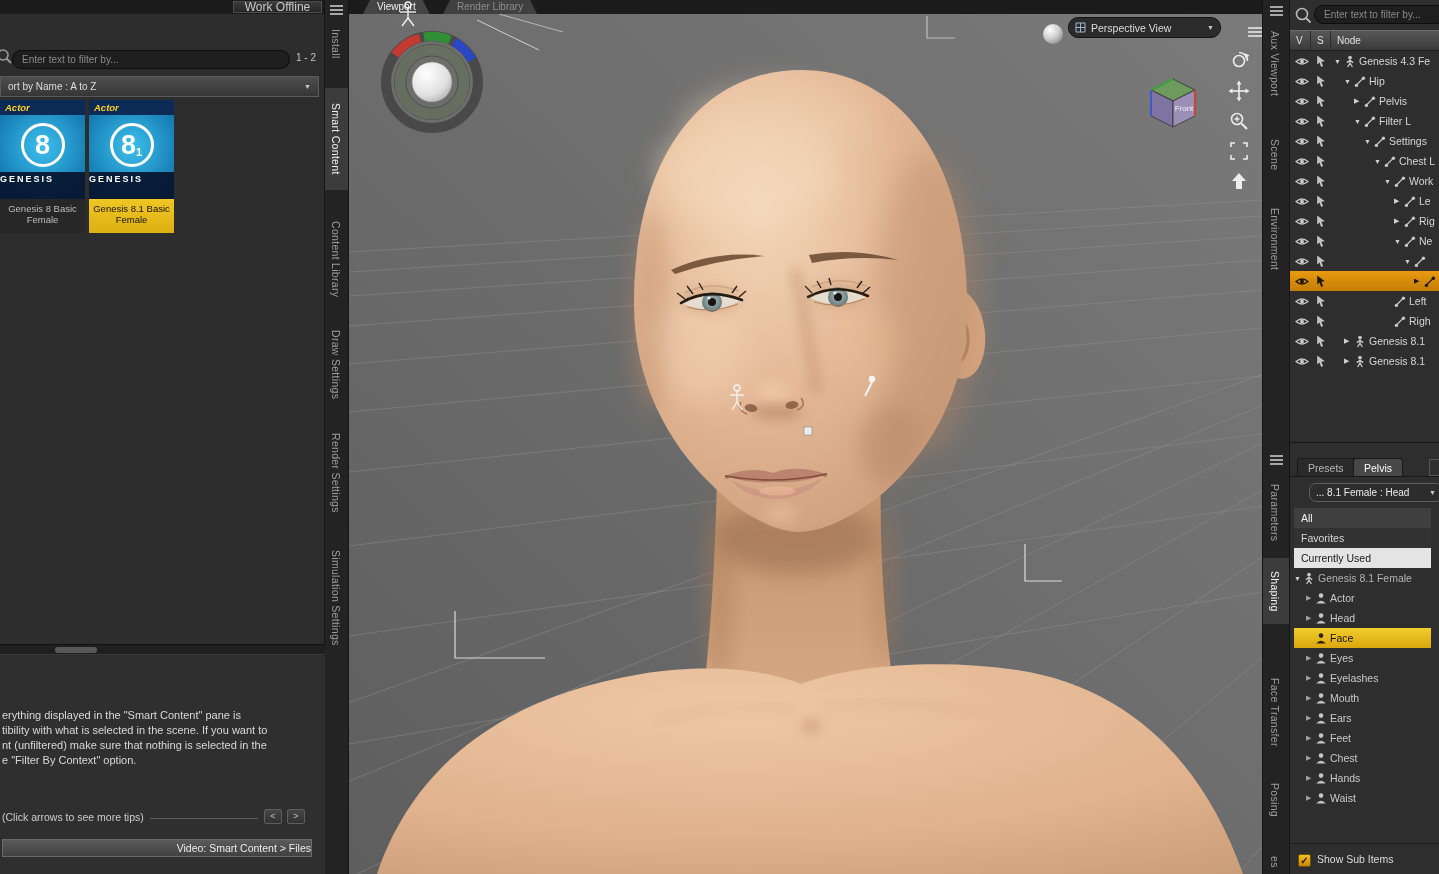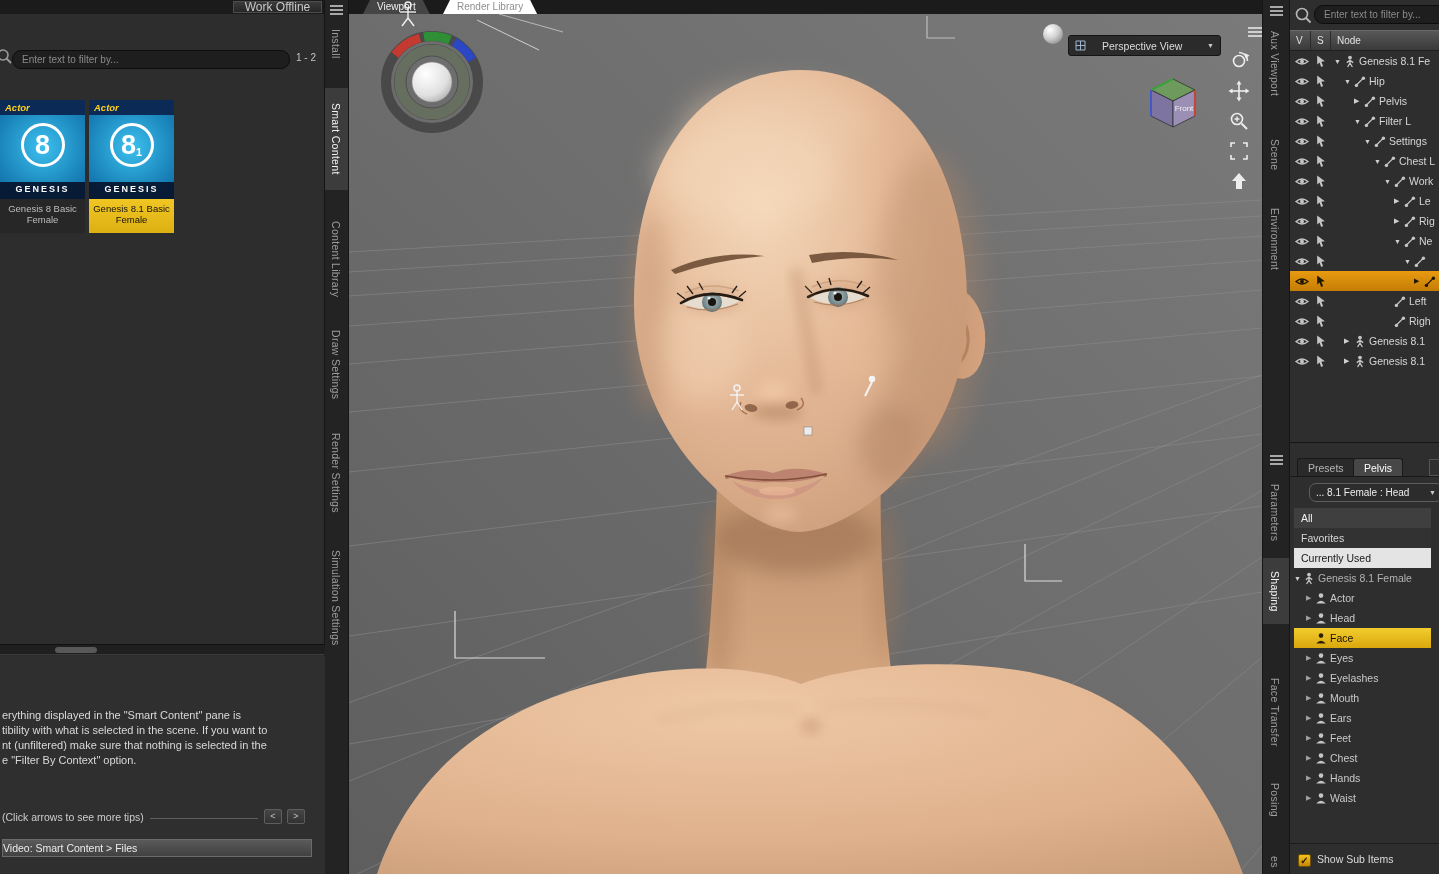--- a/index.html
+++ b/index.html
@@ -24,60 +24,60 @@
 .caret{float:right;font-size:7px;color:#c9c9c9;line-height:19px}
 
 .card{position:absolute;top:100px;width:85px;height:133px;background:#272727}
 .card-tag{height:15px;background:#0c2a56;color:#ffd21e;font-size:9.5px;font-weight:bold;font-style:italic;
   line-height:15px;padding-left:5px}
 .card-img{position:relative;height:84px;background:radial-gradient(circle at 50% 38%,#3cc0ee,#1b86bc 62%,#0e649f)}
 .logo-ring{position:absolute;left:50%;top:30px;transform:translate(-50%,-50%);width:44px;height:44px;
   border:3px solid #fff;border-radius:50%;text-align:center}
 .logo-8{font-size:27px;font-weight:bold;color:#fff;line-height:38px}
 .logo-sub{font-size:11px;font-weight:bold;color:#fff;vertical-align:-2px}
-.brand-band{position:absolute;left:0;bottom:0;width:100%;height:17px;background:rgba(7,20,44,.92);
-  color:#fff;font-size:9px;font-weight:bold;letter-spacing:2px;text-align:center;line-height:15px}
+.brand-band{position:absolute;left:0;bottom:0;width:100%;height:27px;background:rgba(7,20,44,.92);
+  color:#fff;font-size:9px;font-weight:bold;letter-spacing:2px;line-height:15px}
 .card-label{height:34px;font-size:9.5px;line-height:11px;text-align:center;padding-top:4px;color:#bdbdbd}
 .card.sel2 .card-label{background:linear-gradient(#f0c623,#ddb012);color:#141414}
 
 .hscroll{position:absolute;left:0;top:644px;width:325px;height:11px;background:#1f1f1f;
   border-top:1px solid #111;border-bottom:1px solid #3a3a3a}
 .hthumb{position:absolute;left:55px;top:2px;width:42px;height:6px;background:#585858;border-radius:3px}
 .tips{position:absolute;left:0;top:656px;width:325px;height:218px;background:#2f2f2f}
 .tiplines{position:absolute;left:2px;top:52px;width:321px;font-size:11px;line-height:15px;color:#d9d9d9}
 .tipnav-label{position:absolute;left:2px;top:155px;font-size:10.5px;color:#cdcdcd}
 .tipnav-line{position:absolute;left:150px;top:162px;width:108px;height:1px;background:#5e5e5e}
 .tip-btn{position:absolute;top:153px;width:18px;height:15px;background:linear-gradient(#454545,#323232);
   border:1px solid #5e5e5e;border-radius:2px;color:#c4c4c4;font-size:9px;line-height:13px;text-align:center}
 .video-btn{position:absolute;left:2px;top:183px;width:310px;height:18px;background:linear-gradient(#5a5a5a,#414141);
-  border:1px solid #6a6a6a;color:#ececec;font-size:10.5px;line-height:16px;text-align:left}
+  border:1px solid #6a6a6a;color:#ececec;font-size:10.5px;line-height:16px;text-align:right}
 
 
 .ltabs{position:absolute;left:325px;top:0;width:24px;height:874px;background:#232323;border-right:1px solid #151515}
 .rtabs{position:absolute;left:1262px;top:0;width:28px;height:874px;background:#232323;
   border-left:1px solid #151515;border-right:1px solid #151515}
 .vtab{position:absolute;left:0;width:100%;writing-mode:vertical-rl;text-align:center;font-size:10.5px;
   color:#9d9d9d;letter-spacing:.3px}
 .ltabs .vtab{line-height:24px}
 .rtabs .vtab{line-height:28px}
 .vtab.on{background:#3c3c3c;color:#f2f2f2}
 .ham{position:absolute}
 .ham i{display:block;width:13px;height:2px;background:#a8a8a8;margin:2px 0}
 
 
 .viewport{position:absolute;left:349px;top:0;width:913px;height:874px;background:#6e6e6e}
 .vp-tabbar{position:absolute;left:0;top:0;width:100%;height:14px;background:#1b1b1b}
 .vptab{position:absolute;top:0;height:14px;line-height:14px;font-size:10px;padding:0 14px;color:#8e8e8e;
-  background:#ffffff;clip-path:polygon(7px 0,calc(100% - 7px) 0,100% 100%,0 100%)}
+  background:#404040;clip-path:polygon(7px 0,calc(100% - 7px) 0,100% 100%,0 100%)}
 .vptab.on{background:#454545;color:#efefef}
 .vp-canvas{position:absolute;left:0;top:14px}
 .sunball{position:absolute;left:694px;top:24px;width:20px;height:20px;border-radius:50%;
   background:radial-gradient(circle at 35% 30%,#fff,#cfcfcf 45%,#6f6f6f)}
-.cam-dd{position:absolute;left:719px;top:35px;width:153px;height:21px;background:#2b2b2b;
-  border:1px solid #141414;border-radius:3px;display:flex;align-items:center;padding:0 6px;gap:16px}
+.cam-dd{position:absolute;left:719px;top:17px;width:153px;height:21px;background:#2b2b2b;
+  border:1px solid #141414;border-radius:10px;display:flex;align-items:center;padding:0 6px;gap:5px}
 .cam-dd .lbl{flex:1;font-size:10.5px;color:#dcdcdc}
 .cam-dd .dc{font-size:7px;color:#c9c9c9}
 .vp-listicon{position:absolute;left:899px;top:25px}
 .vp-listicon i{display:block;width:14px;height:2px;background:#d0d0d0;margin:2px 0}
 .cube-giz{position:absolute;left:792px;top:70px}
 .vp-tool{position:absolute;left:879px;width:22px;height:22px}
 .minifig{position:absolute;left:46px;top:0;z-index:5}
 
 
 .scene-panel{position:absolute;left:1290px;top:0;width:149px;height:443px;background:#2e2e2e;
@@ -131,20 +131,24 @@
       <div class="work-offline">Work Offline</div>
     </div>
 
     <svg class="abs" style="left:-7px;top:48px" width="20" height="18">
       <circle cx="10" cy="7" r="5" stroke="#9a9a9a" fill="none" stroke-width="1.6"></circle>
         <line x1="13.5" y1="10.5" x2="18" y2="15" stroke="#9a9a9a" stroke-width="1.8"></line>
     </svg>
     <input class="pill-input abs" style="left: 12px; top: 50px; width: 278px;" placeholder="Enter text to filter by...">
     <span class="range">1 - 2</span>
 
+    <div class="sortbar">
+      <span>ort by Name : A to Z</span>
+      <span class="caret">▼</span>
+    </div>
 
     <div class="card" style="left:0">
       <div class="card-tag">Actor</div>
       <div class="card-img">
         <div class="logo-ring"><span class="logo-8">8</span><span class="logo-sub"></span></div>
         <div class="brand-band">GENESIS</div>
       </div>
       <div class="card-label">Genesis 8 Basic Female</div>
     </div>
     <div class="card sel2" style="left:89px">
@@ -500,21 +504,21 @@
         </svg>
       <svg class="ic cur" viewBox="0 0 10 13">
           <path class="icF" d="M1.2 0.5L8.8 6.2 5.3 6.8 7.1 11 5.2 11.9 3.5 7.6 1.2 9.4Z"></path>
         </svg>
       <div class="tree" style="padding-left:2px">
           <span class="arr">▼</span>
           <svg class="ic fig" viewBox="0 0 12 13">
             <circle class="icF" cx="6" cy="2.6" r="1.9"></circle>
             <path class="icS" d="M6 4.5V8.2M6 5.4L2.8 7.6M6 5.4L9.2 7.6M6 8.2L3.6 12M6 8.2L8.4 12"></path>
           </svg>
-          <span class="nlbl">Genesis 8.1 Fe</span>
+          <span class="nlbl">Genesis 4.3 Fe</span>
         </div>
     </div>
     <div class="srow" style="top:71px">
       <svg class="ic eye" viewBox="0 0 14 9">
           <path class="icS" d="M1 4.5Q7 -0.5 13 4.5Q7 9.5 1 4.5Z"></path>
           <circle class="icF" cx="7" cy="4.5" r="1.9"></circle>
         </svg>
       <svg class="ic cur" viewBox="0 0 10 13">
           <path class="icF" d="M1.2 0.5L8.8 6.2 5.3 6.8 7.1 11 5.2 11.9 3.5 7.6 1.2 9.4Z"></path>
         </svg>

